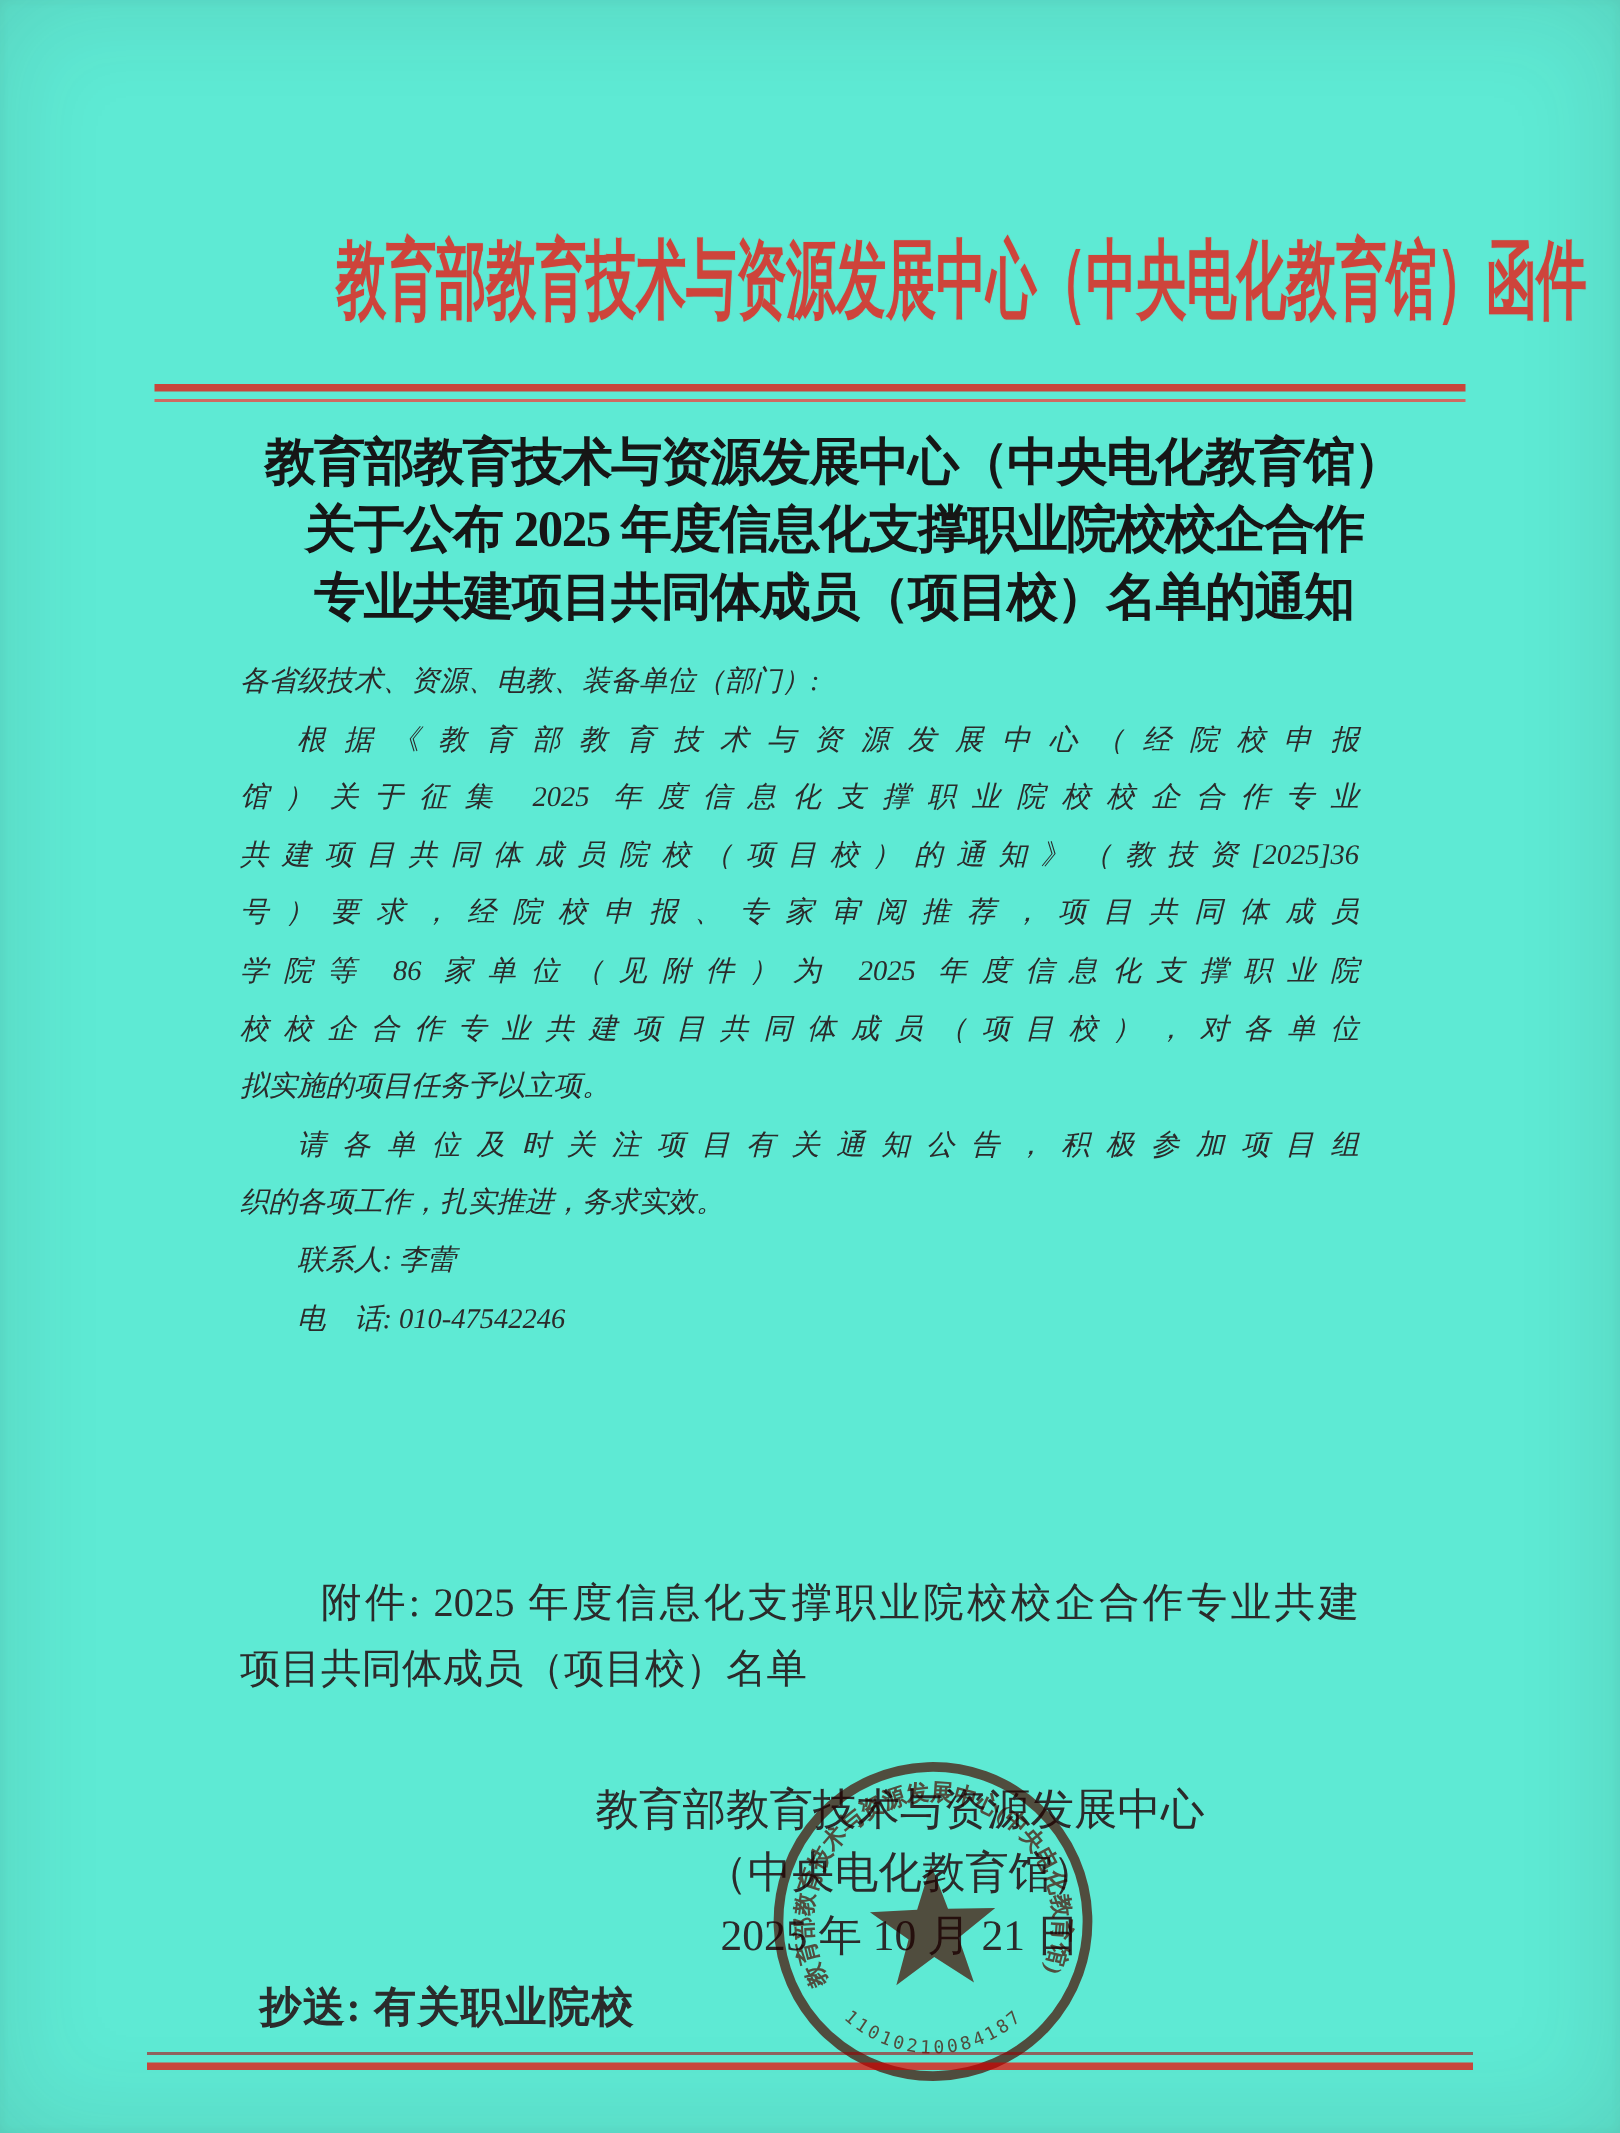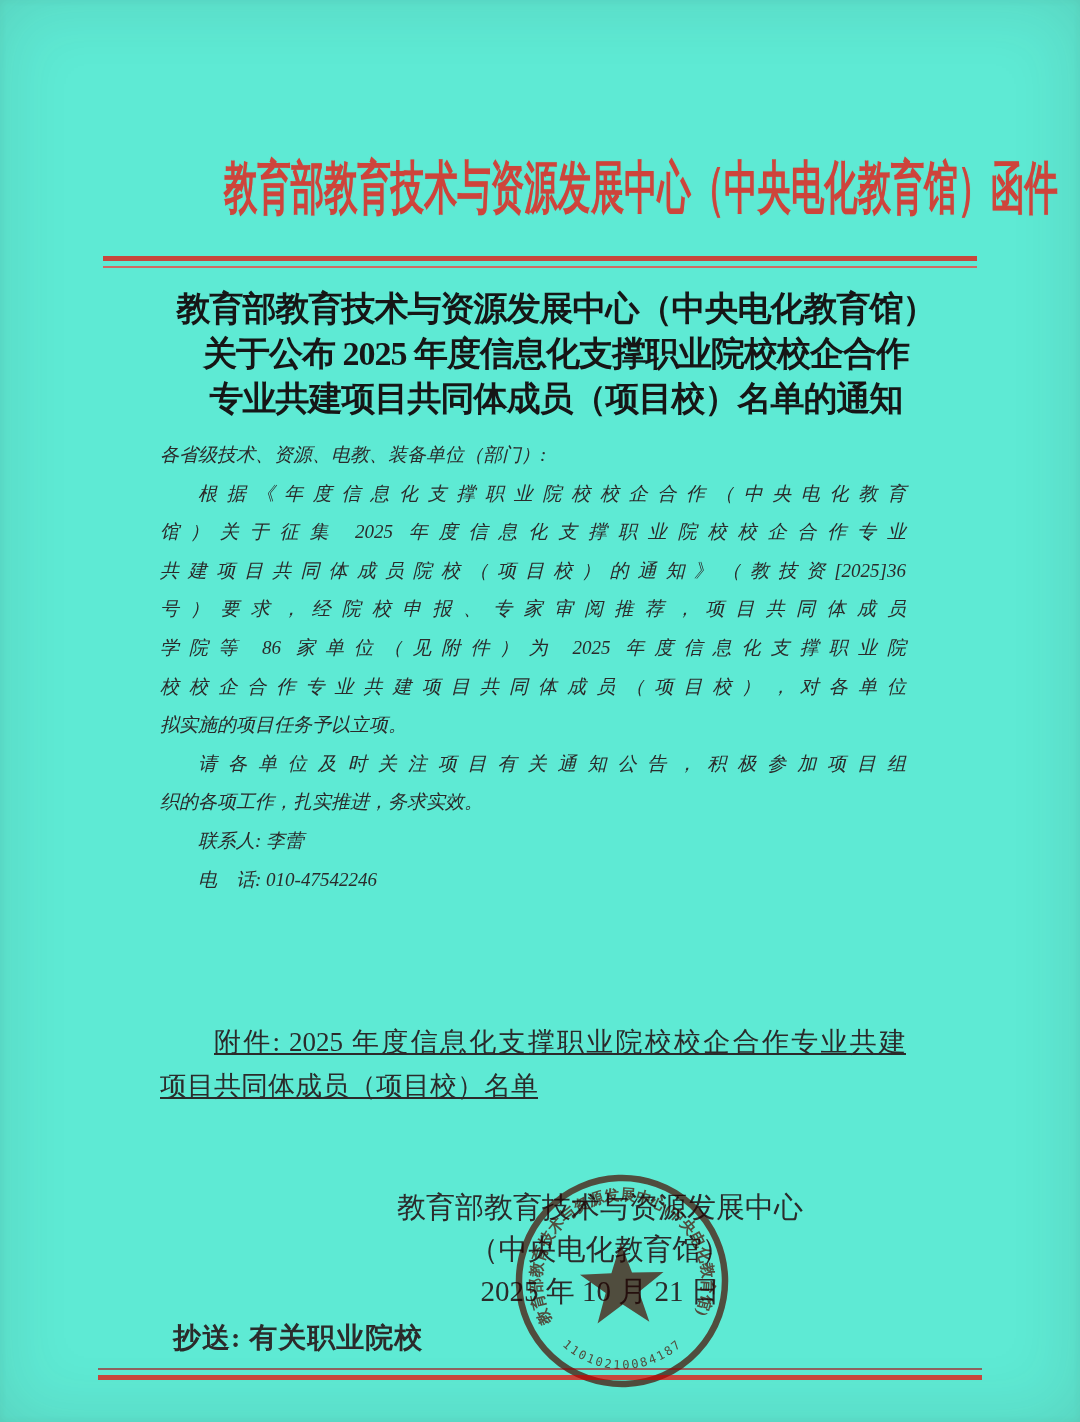--- a/index.html
+++ b/index.html
@@ -35,22 +35,22 @@
   
   .body-text{
     position:absolute;left:160px;top:436px;width:746px;
     font-size:19px;line-height:38.6px;color:#2b2b2b;font-style:italic;
   }
   .bline{min-height:38.6px;}
   .bline.j{text-align:justify;text-align-last:justify;}
   .bline.ind{text-indent:2em;}
   
   .attachment{
-    position:absolute;left:160px;top:1020px;width:746px;
-    font-size:27px;line-height:44px;color:#2b2b2b;text-decoration:underline;
+    position:absolute;left:160px;top:1046px;width:746px;
+    font-size:27px;line-height:44px;color:#2b2b2b;
   }
   .attachment .l1{text-indent:2em;text-align:justify;text-align-last:justify;}
   
   .signature{
     position:absolute;left:380px;top:1186px;width:440px;
     text-align:center;font-size:29px;line-height:42px;color:#2b2b2b;
   }
   
   .cc-line{position:absolute;left:173px;top:1319px;font-size:28px;color:#2b2b2b;letter-spacing:1px;font-weight:bold;}
   .rule-bottom{left:98px;width:884px;}
@@ -74,21 +74,21 @@
   <div class="rule rule-thin-top"></div>
 
   <div class="doc-title">
     <div>教育部教育技术与资源发展中心（中央电化教育馆）</div>
     <div>关于公布 2025 年度信息化支撑职业院校校企合作</div>
     <div>专业共建项目共同体成员（项目校）名单的通知</div>
   </div>
 
   <div class="body-text">
     <div class="bline">各省级技术、资源、电教、装备单位（部门）:</div>
-    <div class="bline j ind">根据《年度信息化支撑职业院校校企合作（中央电化教育</div>
+    <div class="bline j ind">根据《教育部教育技术与资源发展中心（经院校申报</div>
     <div class="bline j">馆）关于征集 2025 年度信息化支撑职业院校校企合作专业</div>
     <div class="bline j">共建项目共同体成员院校（项目校）的通知》（教技资[2025]36</div>
     <div class="bline j">号）要求，经院校申报、专家审阅推荐，项目共同体成员</div>
     <div class="bline j">学院等 86 家单位（见附件）为 2025 年度信息化支撑职业院</div>
     <div class="bline j">校校企合作专业共建项目共同体成员（项目校），对各单位</div>
     <div class="bline">拟实施的项目任务予以立项。</div>
     <div class="bline j ind">请各单位及时关注项目有关通知公告，积极参加项目组</div>
     <div class="bline">织的各项工作，扎实推进，务求实效。</div>
     <div class="bline ind">联系人: 李蕾</div>
     <div class="bline ind">电　话: 010-47542246</div>

